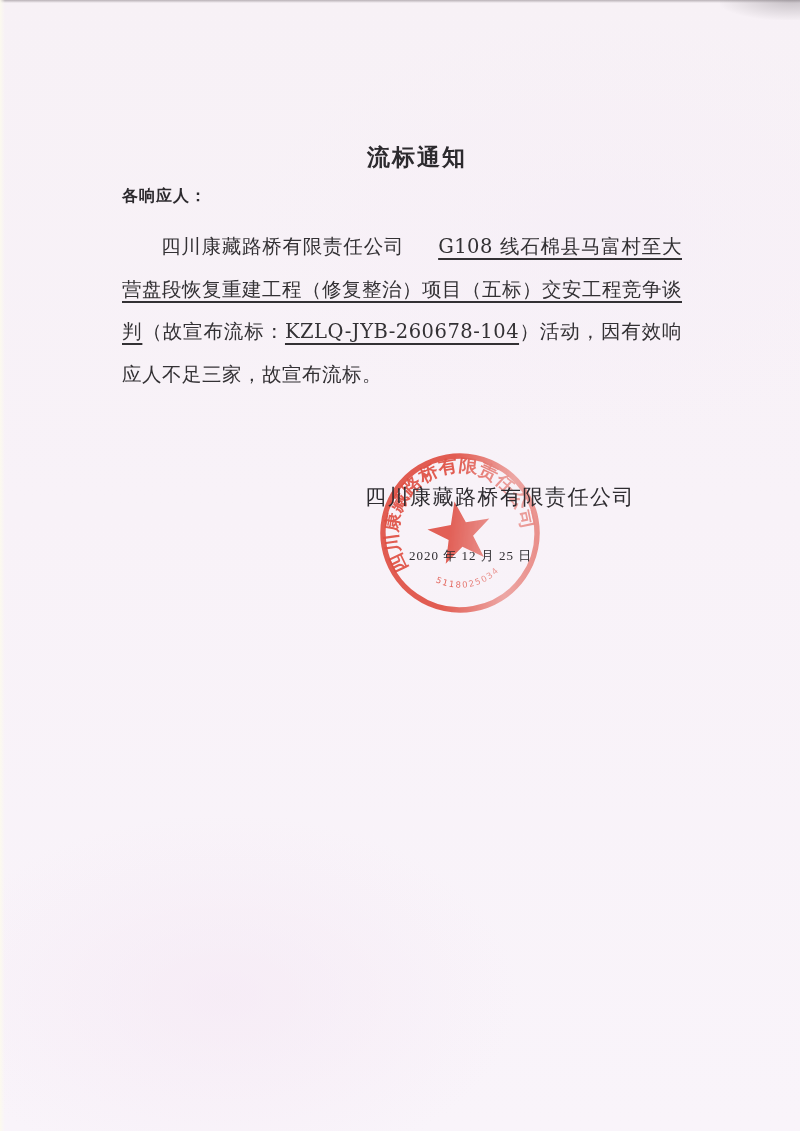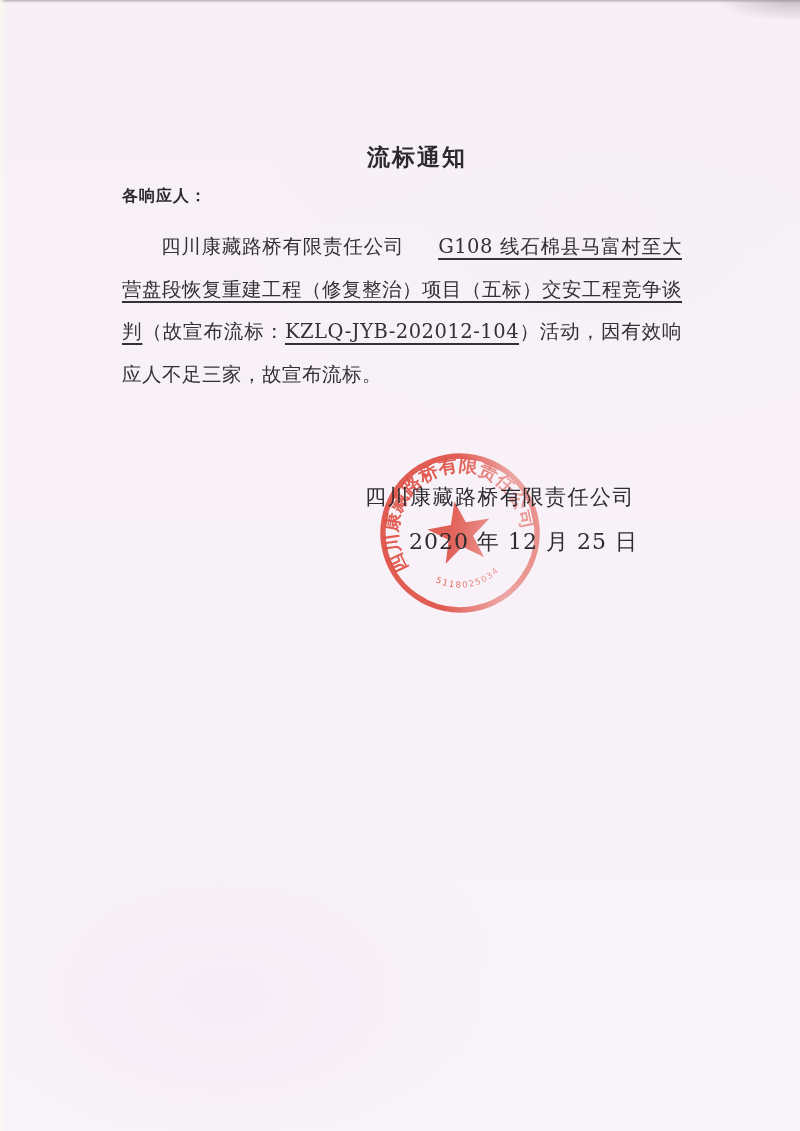--- a/index.html
+++ b/index.html
@@ -41,22 +41,22 @@
     text-decoration:underline;
     text-underline-offset:5px;
     text-decoration-thickness:1.5px;
   }
   .b{font-weight:normal;margin-left:27px;}
   .sign-company{
     position:absolute;top:483px;left:365px;
     font-size:21px;color:#2e2c30;letter-spacing:1.5px;z-index:3;
   }
   .sign-date{
-    position:absolute;top:527px;left:409px;
-    font-size:22px;color:#2e2c30;letter-spacing:1px;z-index:3;
+    position:absolute;top:547px;left:409px;
+    font-size:13px;color:#2e2c30;letter-spacing:1px;z-index:3;font-family:Liberation Serif, serif;
   }
   .seal{
     position:absolute;top:441px;left:368px;width:184px;height:184px;z-index:2;
     transform:rotate(-10deg);
     opacity:0.88;
     -webkit-mask-image:linear-gradient(105deg,rgba(0,0,0,1) 45%,rgba(0,0,0,0.5) 72%,rgba(0,0,0,0.85) 100%);
     mask-image:linear-gradient(105deg,rgba(0,0,0,1) 45%,rgba(0,0,0,0.5) 72%,rgba(0,0,0,0.85) 100%);
   }
   .seal svg{width:100%;height:100%;}
 </style>
@@ -65,21 +65,21 @@
 
 <div class="page">
   <div class="edge-top"></div>
   <div class="edge-left"></div>
   <div class="corner-smudge"></div>
 
   <div class="title">流标通知</div>
 
   <div class="salutation">各响应人：</div>
 
-  <div class="para"><span>四川康藏路桥有限责任公司 </span><span class="u b">G108 线石棉县马富村至大营盘段恢复重建工程（修复整治）项目（五标）交安工程竞争谈判</span><span>（故宣布流标：</span><span class="u">KZLQ-JYB-202012-104</span><span>）活动，因有效响应人不足三家，故宣布流标。</span></div>
+  <div class="para"><span>四川康藏路桥有限责任公司 </span><span class="u b">G108 线石棉县马富村至大营盘段恢复重建工程（修复整治）项目（五标）交安工程竞争谈判</span><span>（故宣布流标：</span><span class="u">KZLQ-JYB-260678-104</span><span>）活动，因有效响应人不足三家，故宣布流标。</span></div>
 
   <div class="seal">
     <svg viewBox="0 0 184 184" xmlns="http://www.w3.org/2000/svg">
       <defs>
         <path id="arcTop" d="M 35.1 118.0 A 62 62 0 1 1 148.1 118.0" fill="none"></path>
         <path id="arcBottom" d="M 57.6 134.6 A 55 55 0 0 0 126.4 134.6" fill="none"></path>
       </defs>
       <circle cx="92" cy="92" r="77" fill="none" stroke="#dc392b" stroke-width="5.5" opacity="0.92"></circle>
       <polygon fill="#dc392b" opacity="0.9" points="92,60 84.4,82.5 60.6,82.8 79.6,97 72.6,119.7 92,106 111.4,119.7 104.4,97 123.4,82.8 99.6,82.5"></polygon>
       <text font-size="17.5" fill="#dc392b" font-weight="bold" opacity="0.92" font-family="DejaVu Serif, Liberation Serif, serif">

